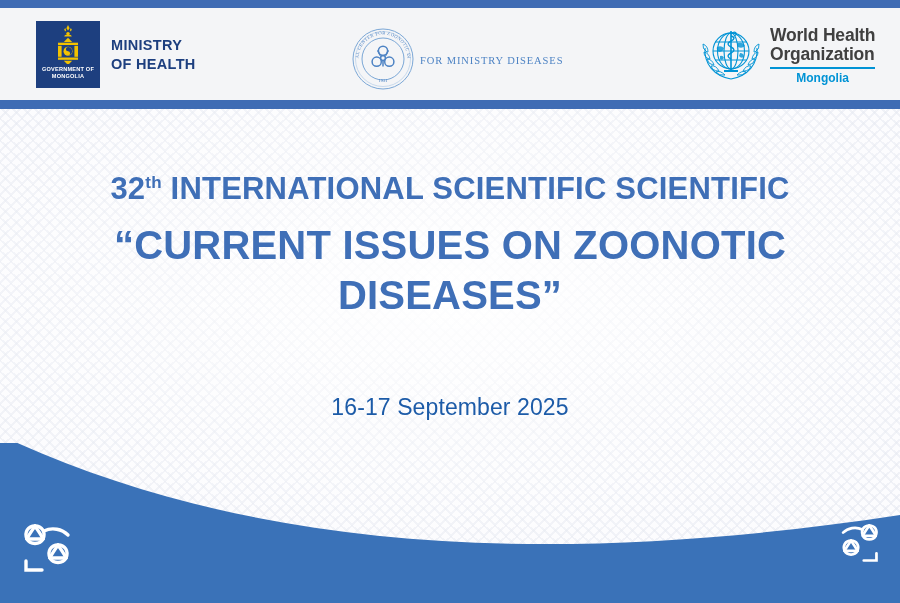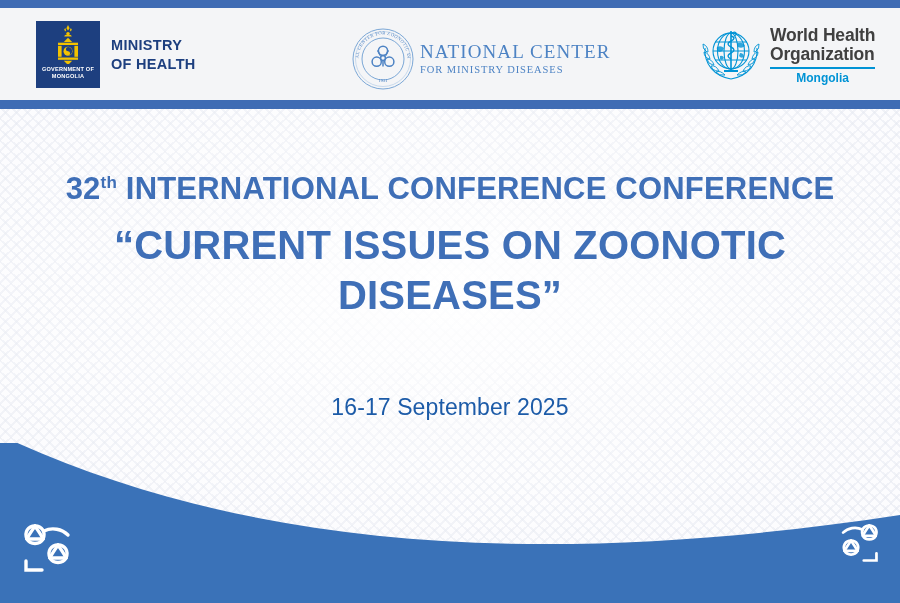--- a/index.html
+++ b/index.html
@@ -260,21 +260,20 @@
 
         <g transform="translate(31,30)" fill="none" stroke="#4d83c4" stroke-width="1.5">
           <circle cx="0" cy="-7.2" r="4.6"></circle>
           <circle cx="-6.3" cy="3.7" r="4.6"></circle>
           <circle cx="6.3" cy="3.7" r="4.6"></circle>
           <circle cx="0" cy="0" r="2.4"></circle>
           <path d="M-2.6,-2.4 L-5.4,-7.6 M2.6,-2.4 L5.4,-7.6 M0,3 L0,8.6"></path>
         </g>
       </svg>
       <div class="nczd-text">
-        <div class="nczd-l1">NATIONAL CENTER</div>
         <div class="nczd-l2">FOR MINISTRY DISEASES</div>
       </div>
     </div>
 
     <div class="logo-slot logo-who">
       <svg width="62" height="58" viewBox="0 0 62 58">
         <g stroke="#0093d5" fill="none" stroke-width="1.1">
 
           <path d="M31 53 C14 50 4 38 5 22"></path>
           <path d="M31 53 C48 50 58 38 57 22"></path>
@@ -317,21 +316,21 @@
         <div class="who-rule"></div>
         <div class="who-l3">Mongolia</div>
       </div>
     </div>
 
   </div>
 
   <div class="main-text">
 
     <div class="conf-line"><span>32</span><sup>th</sup>
-      <span>INTERNATIONAL CONFERENCE CONFERENCE</span>
+      <span>INTERNATIONAL SCIENTIFIC SCIENTIFIC</span>
     </div>
 
     <div class="conf-title">“CURRENT ISSUES ON ZOONOTIC DISEASES”</div>
 
     <div class="conf-date">
       <div>16-17 September 2025</div>
     </div>
 
   </div>
 

